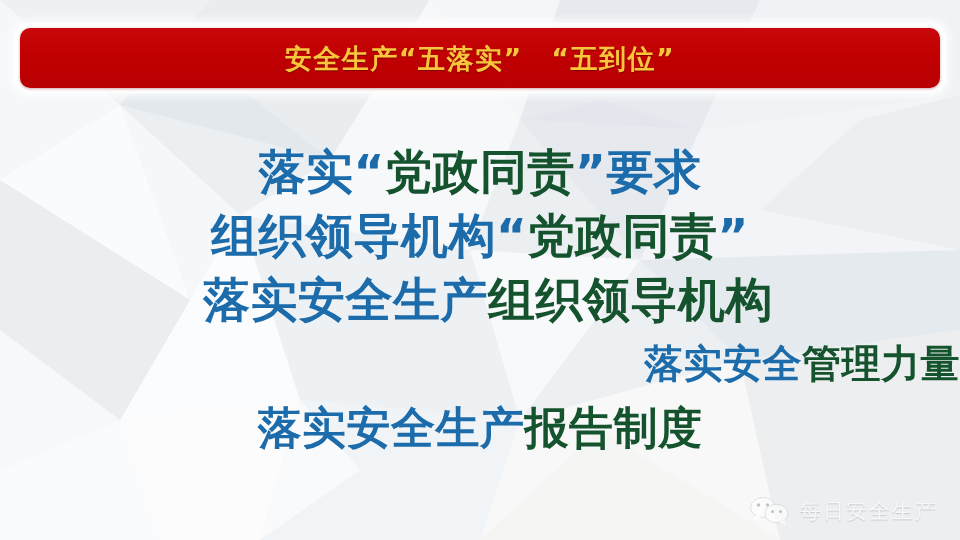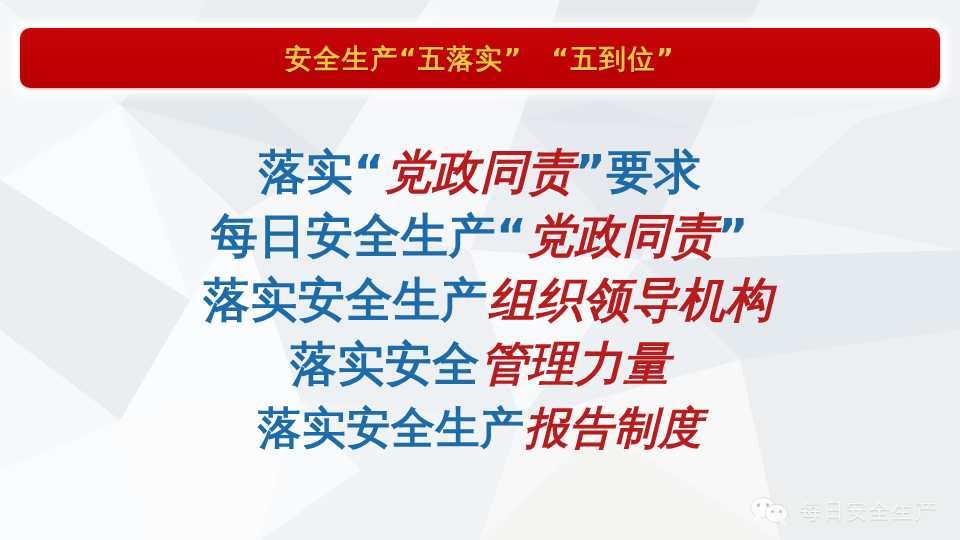--- a/index.html
+++ b/index.html
@@ -76,26 +76,26 @@
     height: 64px;
     white-space: nowrap;
     font-weight: bold;
     letter-spacing: 0.5px;
     font-family: "DejaVu Sans", "Liberation Sans", sans-serif;
   }
   .body-line .seg {
     display: inline;
   }
   .seg.blue  { color: #1c6cab; }
-  .seg.red   { color: #b91c1c; font-style: italic; }
+  .seg.red   { color: #14532d; }
 
   .size-l1 { font-size: 47px; }
   .size-l2 { font-size: 47px; }
   .size-l3 { font-size: 47px; padding-left: 16px; }
-  .size-l4 { font-size: 47px; }
+  .size-l4 { font-size: 39px; text-align: right; }
   .size-l5 { font-size: 44px; }
 
   
   #watermark {
     position: absolute;
     right: 22px;
     bottom: 14px;
     display: flex;
     align-items: center;
     gap: 9px;
@@ -158,21 +158,21 @@
     <div id="banner-title">安全生产“五落实”　“五到位”</div>
   </div>
 
   <div id="body-block">
 
     <div class="body-line size-l1">
       <span class="seg blue">落实“</span><span class="seg red">党政同责</span><span class="seg blue">”要求</span>
     </div>
 
     <div class="body-line size-l2">
-      <span class="seg blue">每日安全生产“</span><span class="seg red">党政同责</span><span class="seg blue">”</span>
+      <span class="seg blue">组织领导机构“</span><span class="seg red">党政同责</span><span class="seg blue">”</span>
     </div>
 
     <div class="body-line size-l3">
       <span class="seg blue">落实安全生产</span><span class="seg red">组织领导机构</span>
     </div>
 
     <div class="body-line size-l4">
       <span class="seg blue">落实安全</span><span class="seg red">管理力量</span>
     </div>
 

